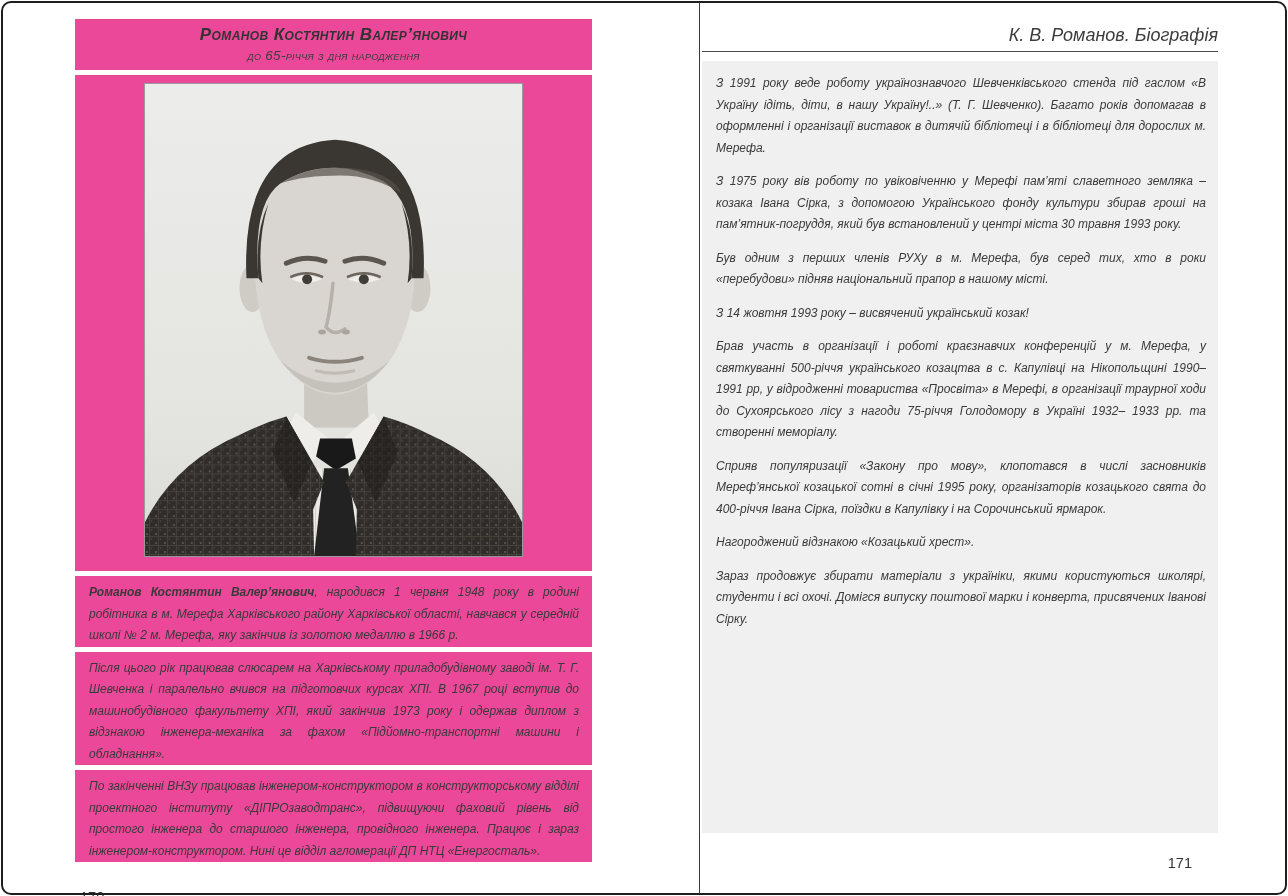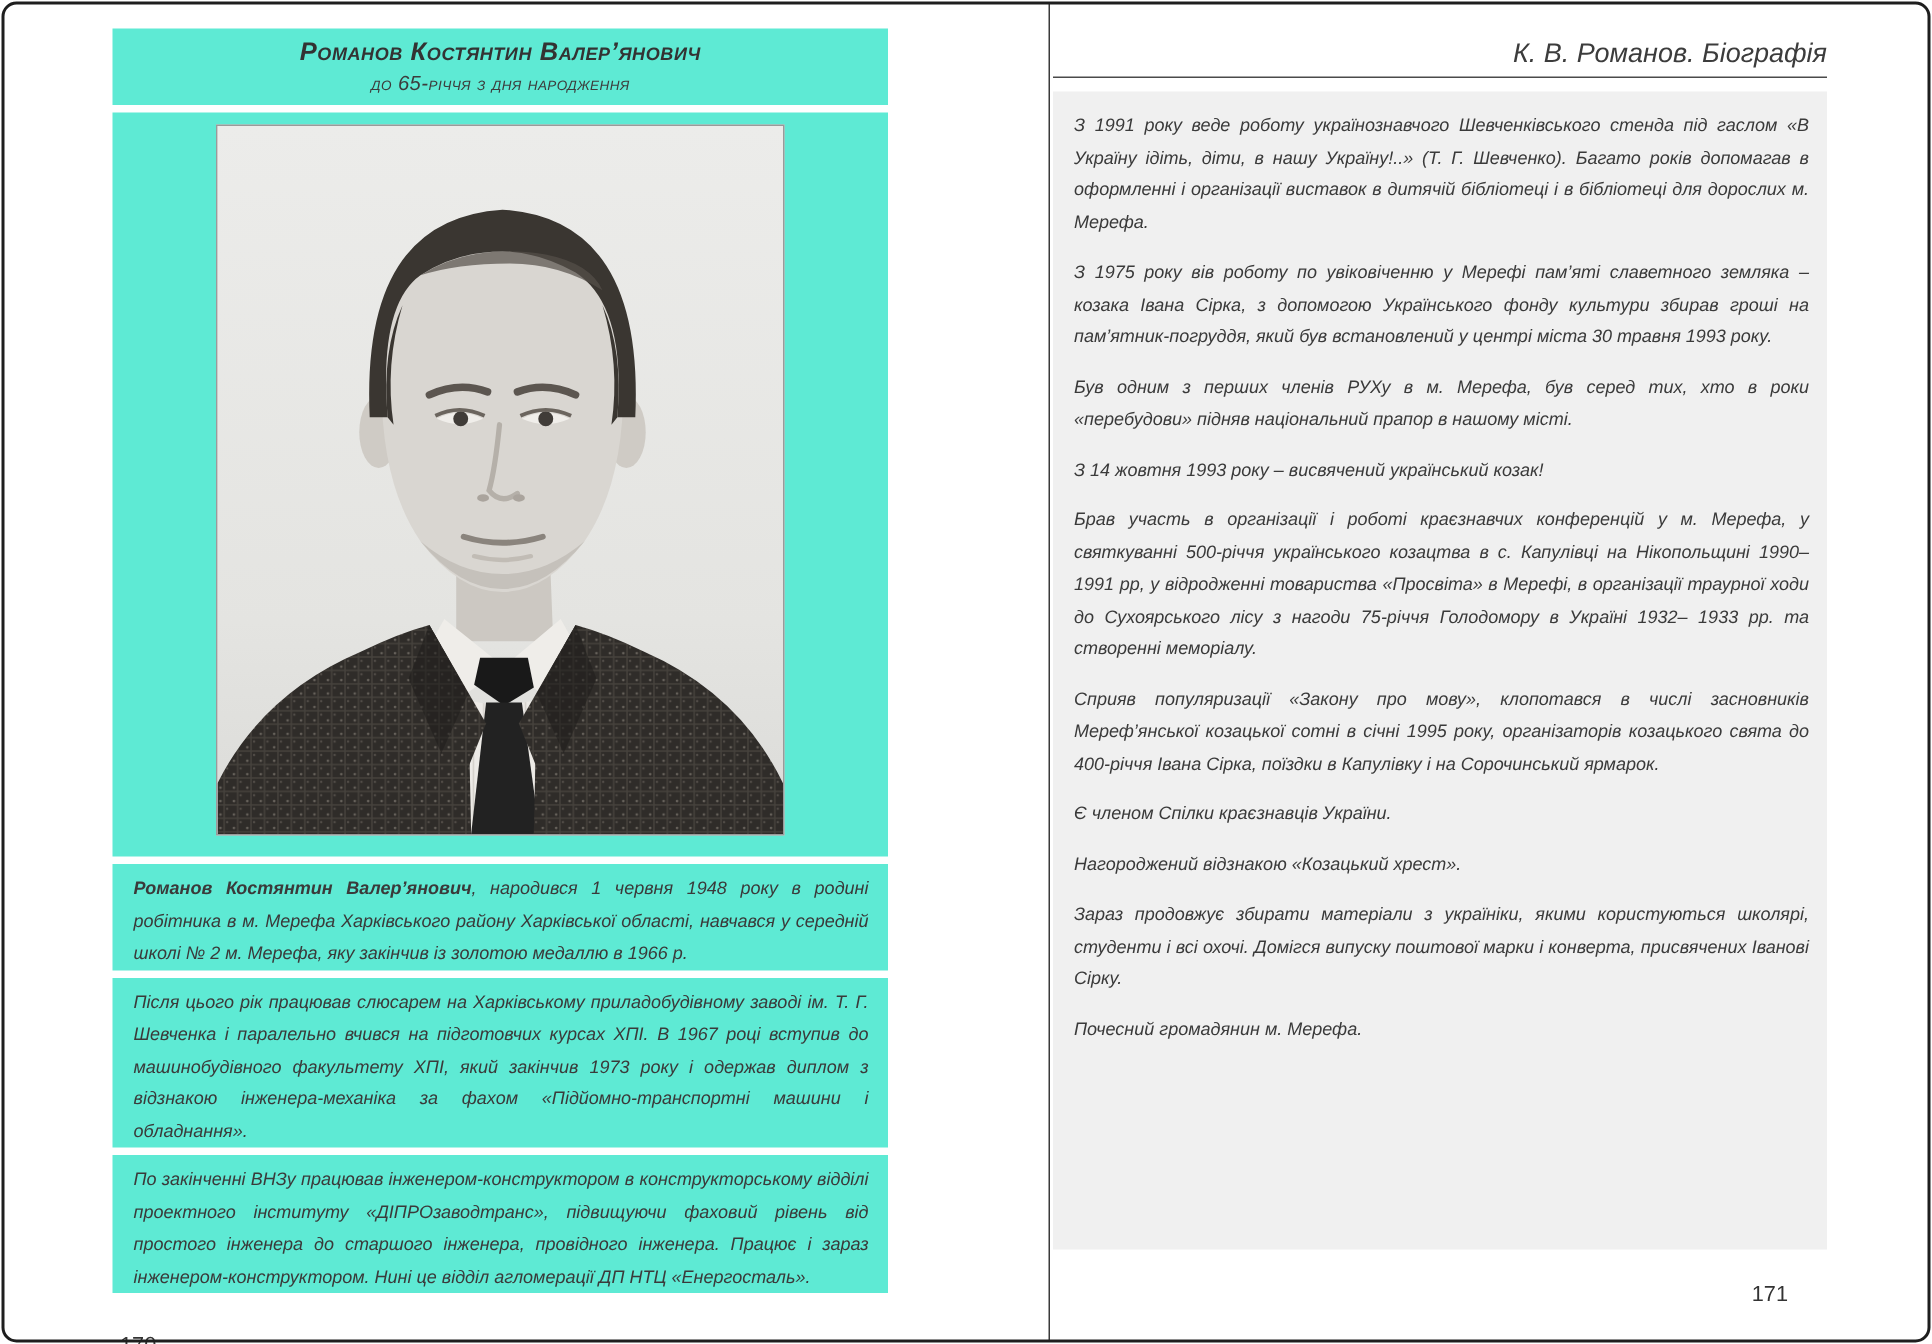--- a/index.html
+++ b/index.html
@@ -5,21 +5,21 @@
   html,body{margin:0;padding:0;background:#ffffff;}
   .canvas{
     position:relative;width:1288px;height:896px;background:#ffffff;
     font-family:"Liberation Sans","DejaVu Sans",sans-serif;overflow:hidden;
   }
   .frame{position:absolute;inset:1px;border:2px solid #1e1e1e;border-radius:10px;pointer-events:none;}
   .divider{position:absolute;left:699px;top:2px;width:1px;height:892px;background:#3a3a3a;}
 
   
   .left-page{position:absolute;left:75px;top:19px;width:517px;display:flex;flex-direction:column;gap:5px;}
-  .block{background:#5eead4;}
+  .block{background:#ec4899;}
   .title-block{padding:6px 8px 7px 8px;text-align:center;}
   .page-title{
     font-style:italic;font-weight:bold;font-variant:small-caps;
     font-size:17px;color:#333333;letter-spacing:0.4px;
   }
   .page-subtitle{
     font-style:italic;font-variant:small-caps;
     font-size:13.5px;color:#3c3c3c;margin-top:3px;letter-spacing:0.3px;text-align:center;
   }
   .photo-block{padding:8px 0 14px 0;display:flex;justify-content:center;}
@@ -161,23 +161,21 @@
     <div class="running-header">К. В. Романов. Біографія</div>
     <div class="header-rule"></div>
 
     <div class="right-body">
       <p class="bio-text">З 1991 року веде роботу українознавчого Шевченківського стенда під гаслом «В Україну ідіть, діти, в нашу Україну!..» (Т. Г. Шевченко). Багато років допомагав в оформленні і організації виставок в дитячій бібліотеці і в бібліотеці для дорослих м. Мерефа.</p>
       <p class="bio-text">З 1975 року вів роботу по увіковіченню у Мерефі пам’яті славетного земляка – козака Івана Сірка, з допомогою Українського фонду культури збирав гроші на пам’ятник-погруддя, який був встановлений у центрі міста 30 травня 1993 року.</p>
       <p class="bio-text">Був одним з перших членів РУХу в м. Мерефа, був серед тих, хто в роки «перебудови» підняв національний прапор в нашому місті.</p>
       <p class="bio-text">З 14 жовтня 1993 року – висвячений український козак!</p>
       <p class="bio-text">Брав участь в організації і роботі краєзнавчих конференцій у м. Мерефа, у святкуванні 500-річчя українського козацтва в с. Капулівці на Нікопольщині 1990– 1991 рр, у відродженні товариства «Просвіта» в Мерефі, в організації траурної ходи до Сухоярського лісу з нагоди 75-річчя Голодомору в Україні 1932– 1933 рр. та створенні меморіалу.</p>
       <p class="bio-text">Сприяв популяризації «Закону про мову», клопотався в числі засновників Мереф’янської козацької сотні в січні 1995 року, організаторів козацького свята до 400-річчя Івана Сірка, поїздки в Капулівку і на Сорочинський ярмарок.</p>
-      <p class="bio-text">Є членом Спілки краєзнавців України.</p>
       <p class="bio-text">Нагороджений відзнакою «Козацький хрест».</p>
       <p class="bio-text">Зараз продовжує збирати матеріали з україніки, якими користуються школярі, студенти і всі охочі. Домігся випуску поштової марки і конверта, присвячених Іванові Сірку.</p>
-      <p class="bio-text">Почесний громадянин м. Мерефа.</p>
     </div>
   </div>
 
   <div class="page-number right">171</div>
 
   <div class="frame"></div>
 </div>
 
 </body></html>

